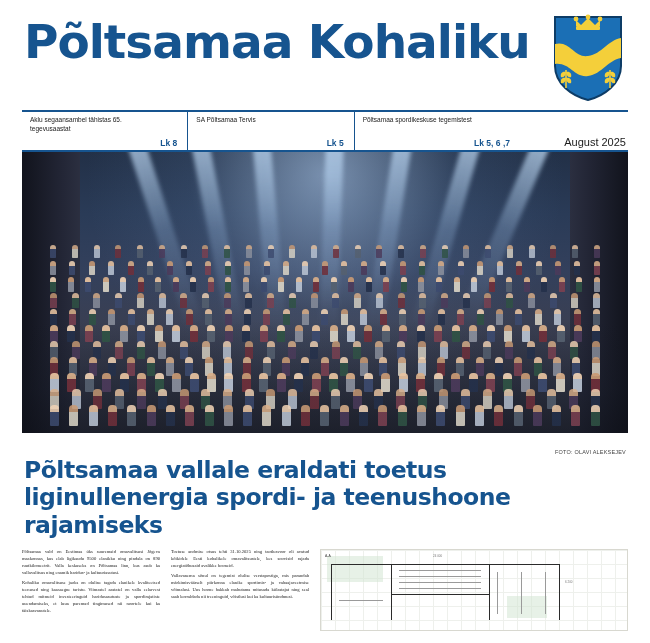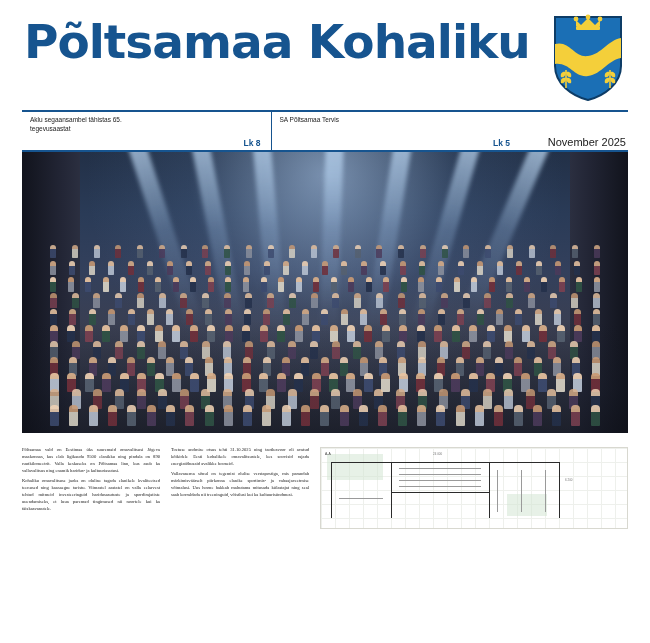--- a/index.html
+++ b/index.html
@@ -262,21 +262,25 @@
 
   <div class="teaser-bar">
     <div class="teaser">
       <div class="teaser-text">Aklu segaansambel tähistas 65. tegevusaastat</div>
       <div class="teaser-page">Lk 8</div>
     </div>
     <div class="teaser">
       <div class="teaser-text">SA Põltsamaa Tervis</div>
       <div class="teaser-page">Lk 5</div>
     </div>
-    <div class="teaser-date">November  2025</div>
+    <div class="teaser">
+      <div class="teaser-text">Põltsamaa spordikeskuse tegemistest</div>
+      <div class="teaser-page">Lk 5, 6 ,7</div>
+    </div>
+    <div class="teaser-date">August  2025</div>
   </div>
 
 
   <div class="photo-wrap">
     <div class="photo">
       <div class="curtain-l"></div>
       <div class="curtain-r"></div>
       <div class="beam" style="left:140px; transform: rotate(-18deg);"></div>
       <div class="beam" style="left:190px; transform: rotate(-11deg);"></div>
       <div class="beam" style="left:240px; transform: rotate(-5deg);"></div>
@@ -626,20 +630,21 @@
             <div class="person" style="height: 21px; width: 9px; background: linear-gradient(rgb(240, 210, 180) 0px, rgb(240, 210, 180) 7px, rgb(47, 82, 68) 7px, rgb(47, 82, 68) 100%); opacity: 0.87;"></div>
           </div>
         </div>
     </div>
 
   </div>
   <div class="photo-credit-holder">
     <div class="photo-credit">FOTO: OLAVI ALEKSEJEV</div>
   </div>
 
+  <div class="main-headline">Põltsamaa vallale eraldati toetus liginullenergia spordi- ja teenushoone rajamiseks</div>
 
   <div class="body-grid">
     <div class="col">
       <p>Põltsamaa vald on Eestimaa üks suuremaid omavalitsusi Jõgeva maakonnas, kus elab ligikaudu 9500 elanikku ning pindala on 890 ruutkilomeetrit. Valla keskuseks on Põltsamaa linn, kus asub ka vallavalitsus ning enamik haridus- ja kultuuriasutusi.</p>
       <p>Kohaliku omavalitsuse jaoks on oluline tagada elanikele kvaliteetsed teenused ning kaasaegne taristu. Viimastel aastatel on valla eelarvest tehtud mitmeid investeeringuid haridusasutuste ja spordirajatiste uuendamiseks, et luua paremad tingimused nii noortele kui ka täiskasvanutele.</p>
 
     </div>
     <div class="col">
       <p>Toetuse andmise otsus tehti 31.10.2025 ning taotlusvoor oli avatud kõikidele Eesti kohalikele omavalitsustele, kes soovisid rajada energiatõhusaid avalikke hooneid.</p>
       <p>Vallavanema sõnul on tegemist olulise verstapostiga, mis parandab märkimisväärselt piirkonna elanike sportimis- ja vabaajaveetmise võimalusi. Uus hoone hakkab mahutama mitusada külastajat ning seal saab korraldada nii treeninguid, võistlusi kui ka kultuurisündmusi.</p>

